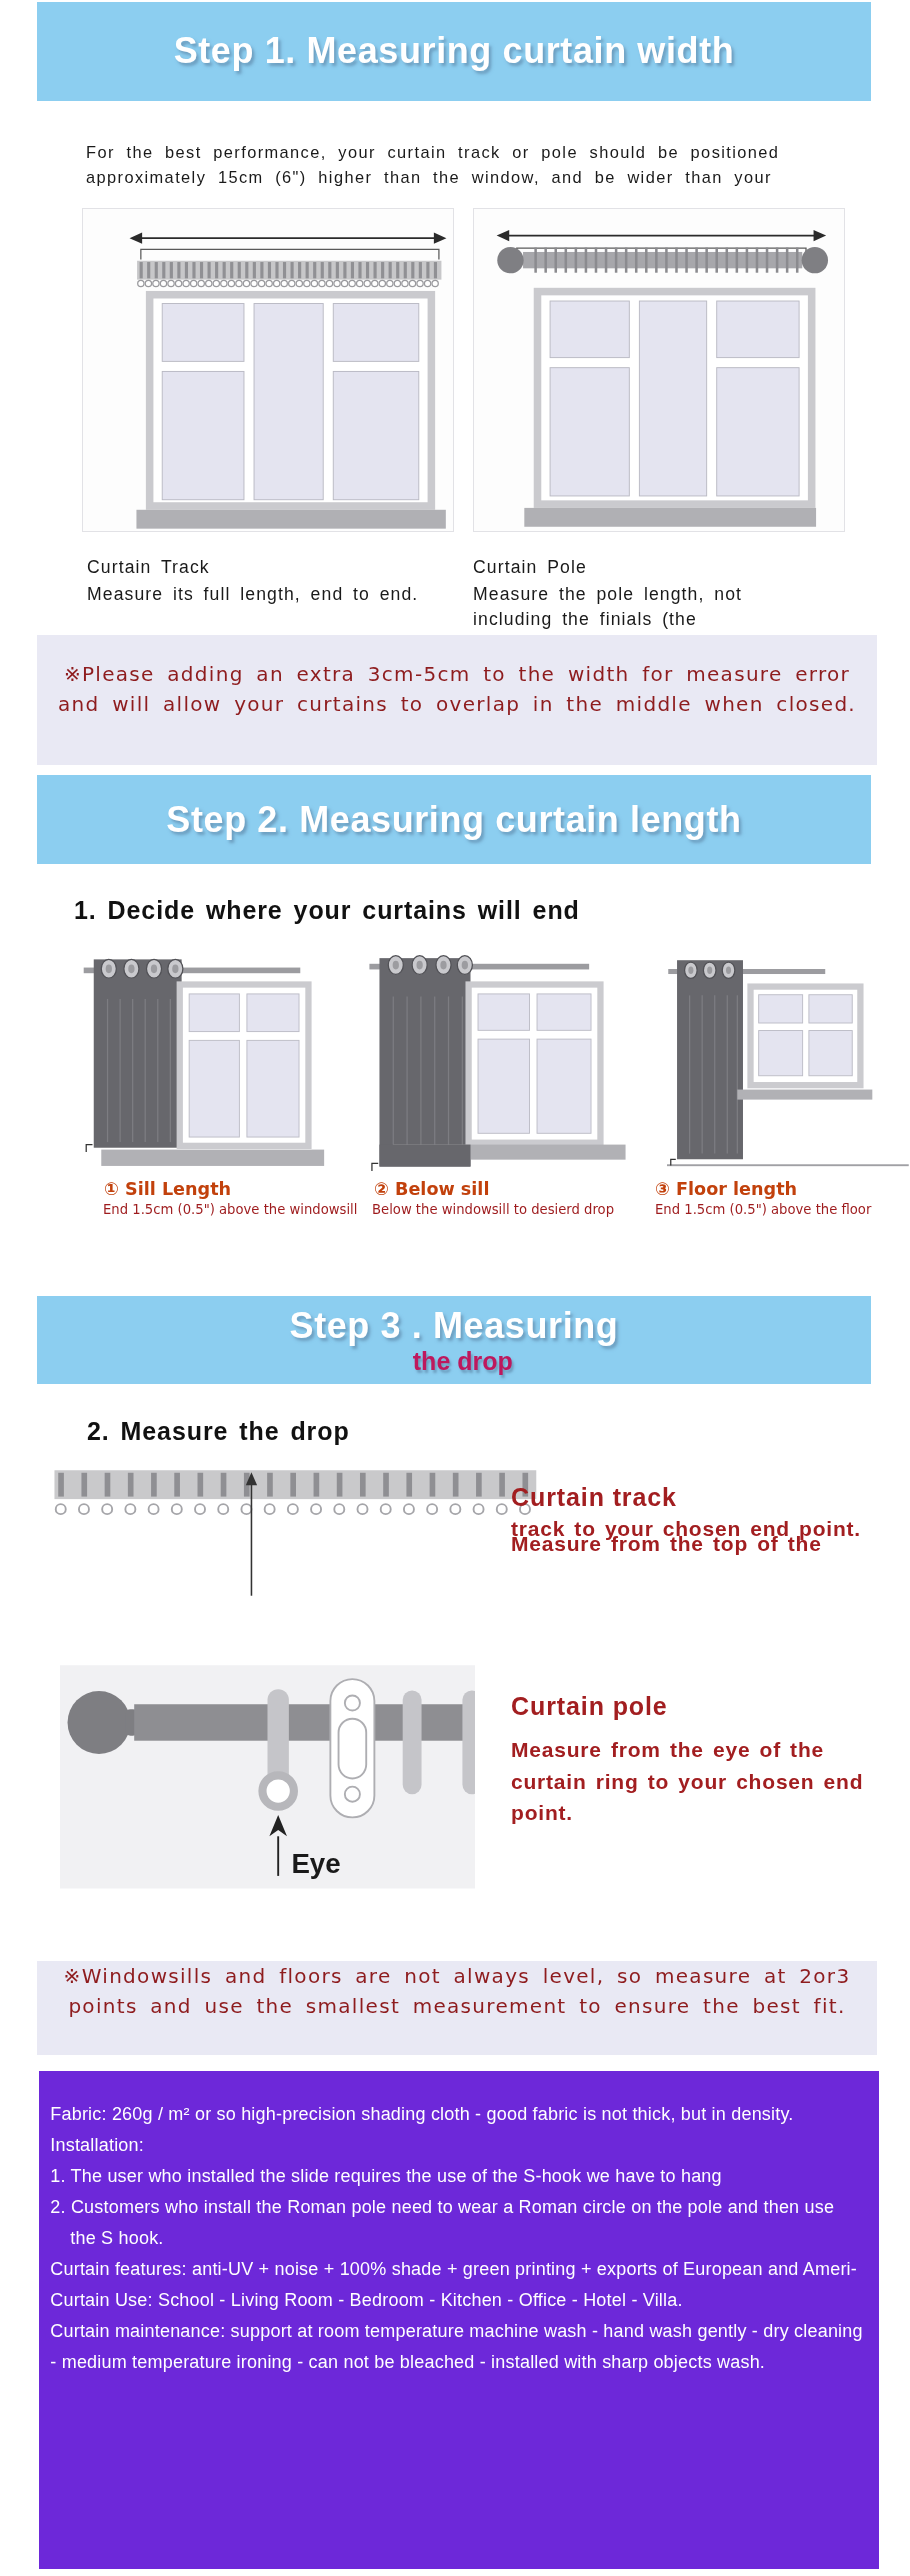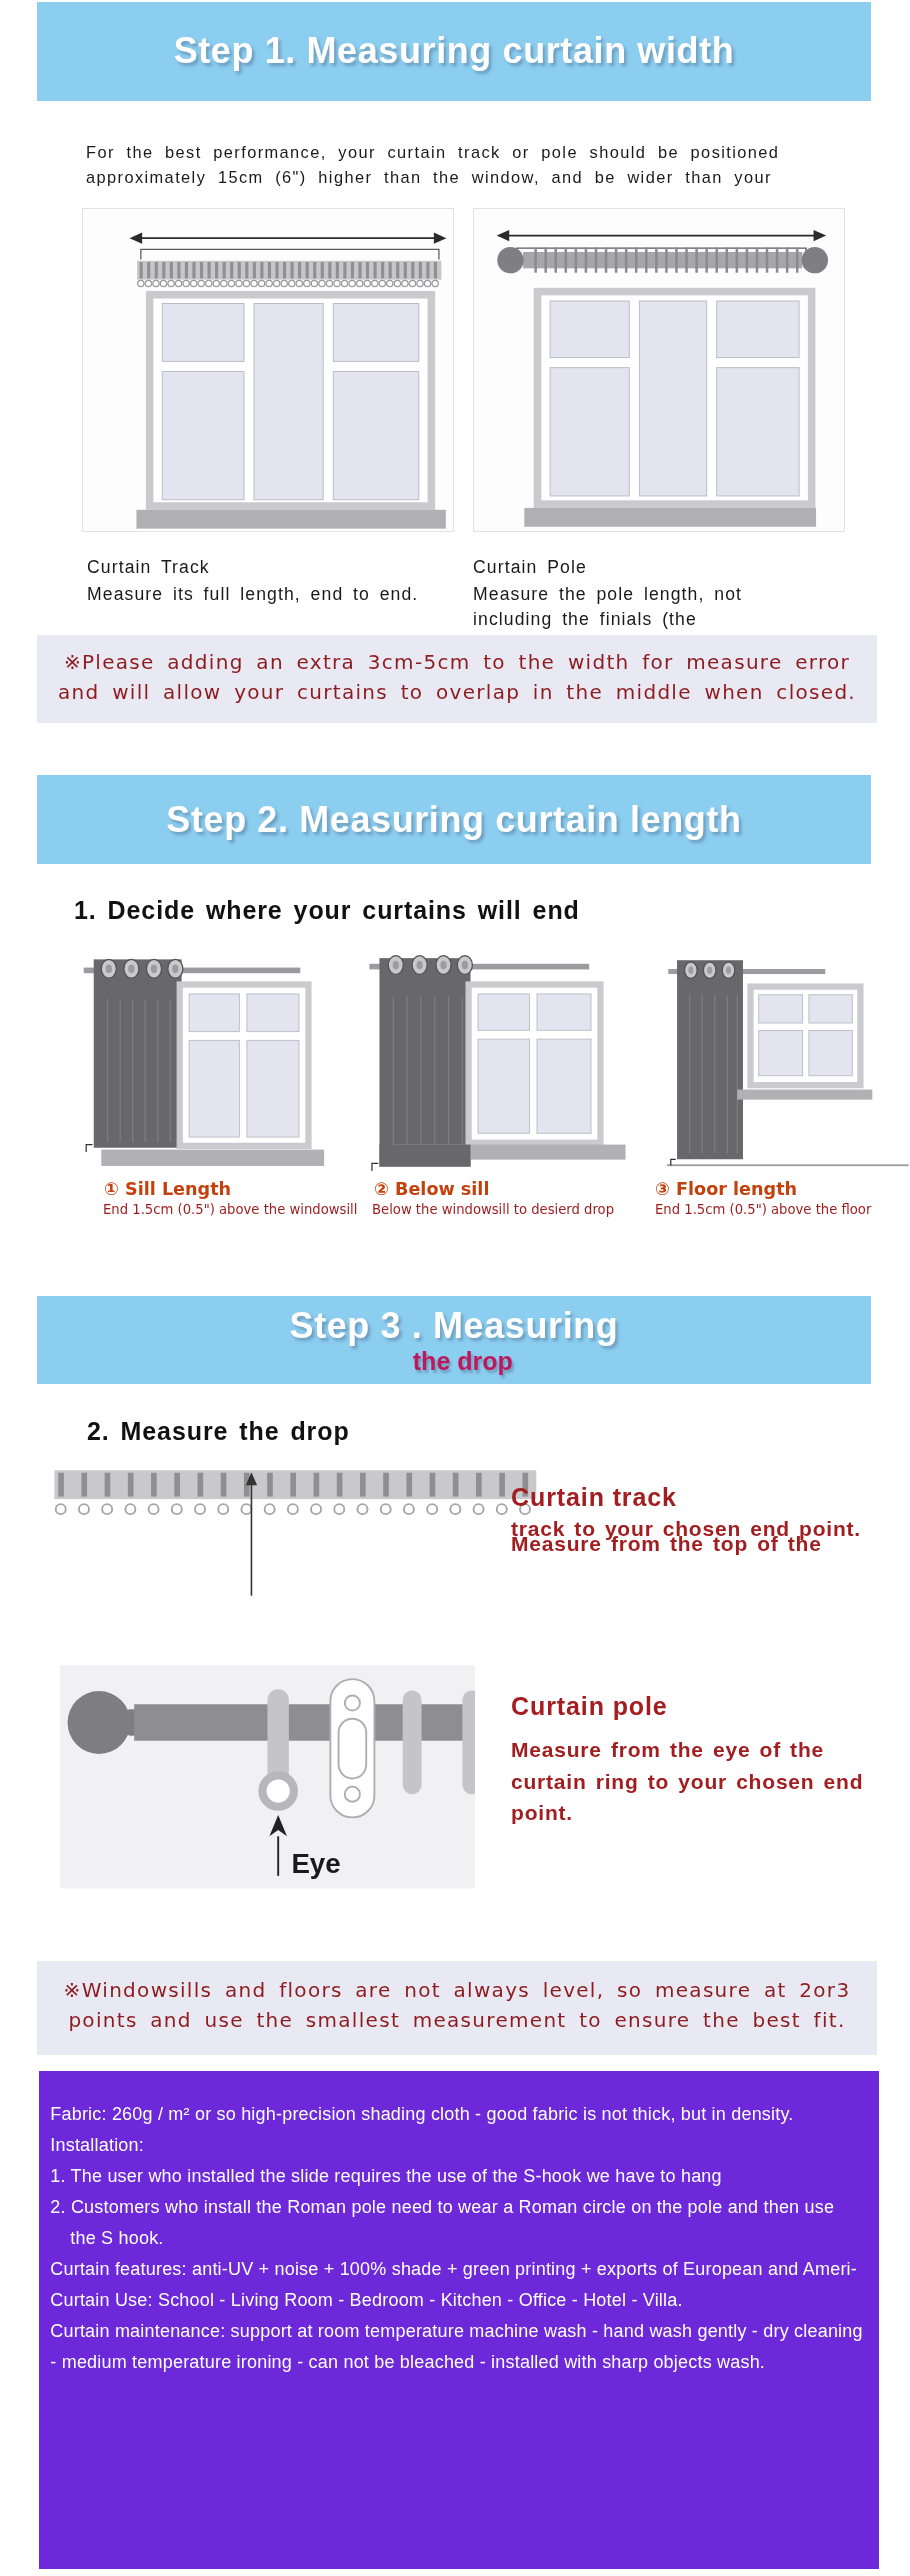--- a/index.html
+++ b/index.html
@@ -230,21 +230,21 @@
   <div class="caption" style="left:87px;">
     <div style="margin-bottom:2.5px;">Curtain Track</div>
     <div>Measure its full length, end to end.</div>
   </div>
   <div class="caption" style="left:473px;">
     <div style="margin-bottom:2.5px;">Curtain Pole</div>
     <div>Measure the pole length, not</div>
     <div>including the finials (the</div>
   </div>
 
-  <div class="note" style="top:635px;height:88px;padding-top:12px;box-sizing:border-box;">
+  <div class="note" style="top:635px;height:130px;padding-top:24px;box-sizing:border-box;">
     <div style="line-height:30px;">※Please adding an extra 3cm-5cm to the width for measure error</div>
     <div style="line-height:30px;">and will allow your curtains to overlap in the middle when closed.</div>
   </div>
 
   <div class="banner" style="top:775px;height:89px;">
     <span class="big">Step 2. Measuring curtain length</span>
   </div>
 
   <div class="h-black" style="left:74px;top:896px;">1. Decide where your curtains will end</div>
 
@@ -434,21 +434,21 @@
     <line x1="347" y1="335" x2="347" y2="272" stroke="#222" stroke-width="3"></line>
     <polygon points="347,238 333,272 347,262 361,272" fill="#222"></polygon>
     <text x="368" y="330" font-size="44" font-weight="bold" fill="#1a1a1a" font-family="Liberation Sans, sans-serif">Eye</text>
   </svg>
 
   <div class="red-title" style="left:511px;top:1692px;">Curtain pole</div>
   <div class="red-body" style="left:511px;top:1738px;">Measure from the eye of the</div>
   <div class="red-body" style="left:511px;top:1770px;">curtain ring to your chosen end</div>
   <div class="red-body" style="left:511px;top:1801px;">point.</div>
 
-  <div class="note" style="top:1961px;height:94px;padding-top:14px;box-sizing:border-box;">
+  <div class="note" style="top:1961px;height:94px;box-sizing:border-box;">
     <div style="line-height:30px;">※Windowsills and floors are not always level, so measure at 2or3</div>
     <div style="line-height:30px;">points and use the smallest measurement to ensure the best fit.</div>
   </div>
 
   <div class="details">
     <div class="dl">Fabric: 260g / m² or so high-precision shading cloth - good fabric is not thick, but in density.</div>
     <div class="dl">Installation:</div>
     <div class="dl">1. The user who installed the slide requires the use of the S-hook we have to hang</div>
     <div class="dl">2. Customers who install the Roman pole need to wear a Roman circle on the pole and then use</div>
     <div class="dl indent">the S hook.</div>

